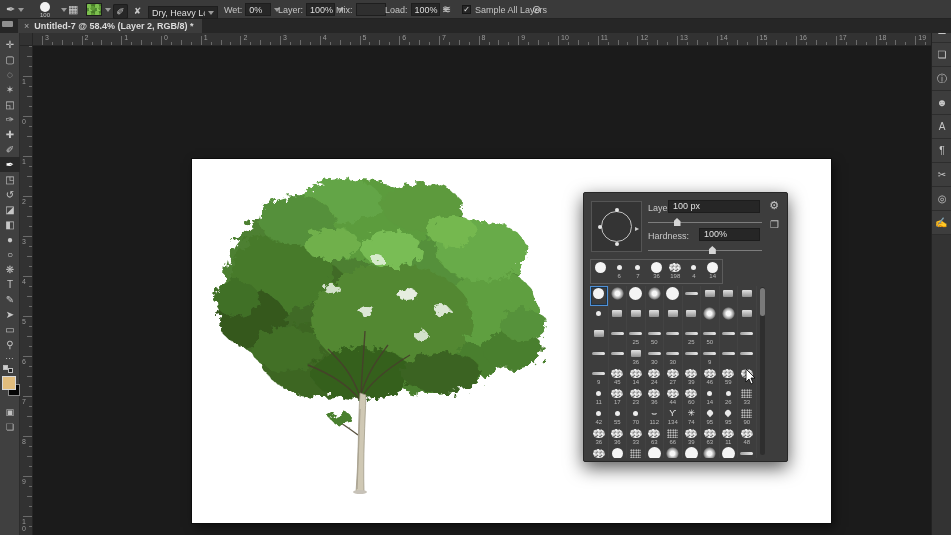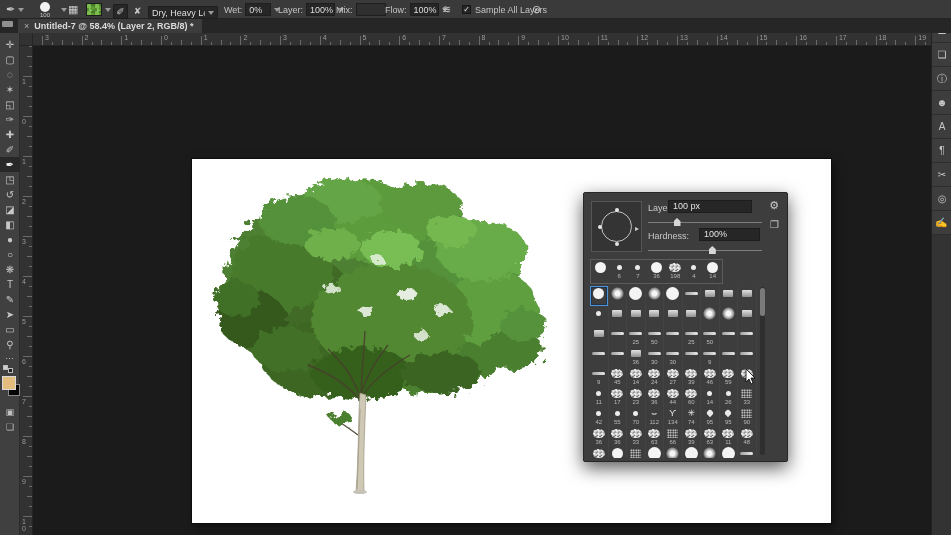--- a/index.html
+++ b/index.html
@@ -186,21 +186,21 @@
       </div>
       <span class="caret"></span>
     </div>
     <div class="ob-item" style="left:336px;">
       <span class="ob-label">Mix:</span>
       <div class="ob-field" style="width:30px; background:#2f2f2f;">
         <span></span>
       </div>
     </div>
     <div class="ob-item" style="left:385px;">
-      <span class="ob-label">Flow:</span>
+      <span class="ob-label">Load:</span>
       <div class="ob-field" style="width:29px;">
         <span>100%</span>
       </div>
       <span class="caret"></span>
     </div>
     <div class="ob-item" style="left:442px;">
       <span class="ob-icon">≋</span>
     </div>
     <div class="ob-item" style="left:462px;">
       <div class="checkbox" id="sal-checkbox">✓</div>
@@ -498,21 +498,21 @@
 
   <div id="brush-panel">
     <div id="tip-preview">
       <div id="tip-circle"></div>
       <div class="tip-dot" style="left:23px; top:6px;"></div>
       <div class="tip-dot" style="left:23px; top:40px;"></div>
       <div class="tip-dot" style="left:6px;  top:23px;"></div>
       <div id="tip-arrow">▸</div>
     </div>
     <span class="bp-label" style="left:64px; top:10px;">Layer:</span>
-    <div class="bp-field" style="left:84px; top:7px; width:84px;">
+    <div class="bp-field" style="left:84px; top:7px; width:92px;">
       <span>100 px</span>
     </div>
     <div class="bp-slider" style="left:64px; top:29px; width:114px;">
       <div class="bp-thumb" id="size-thumb" style="left: calc(25% - 3px);"></div>
     </div>
     <span class="bp-label" style="left:64px; top:38px;">Hardness:</span>
     <div class="bp-field" style="left:115px; top:35px; width:61px;">
       <span>100%</span>
     </div>
     <div class="bp-slider" style="left:64px; top:57px; width:114px;">

